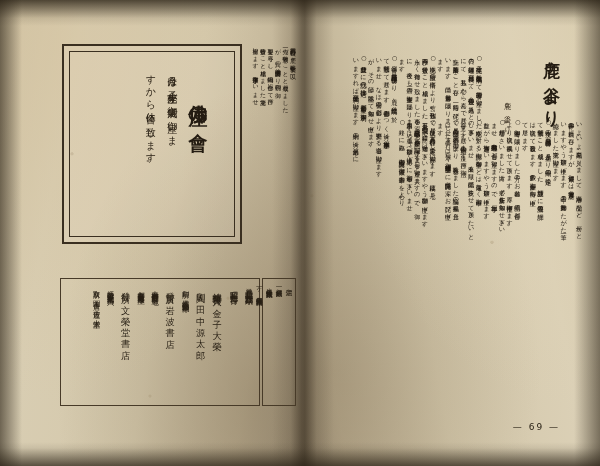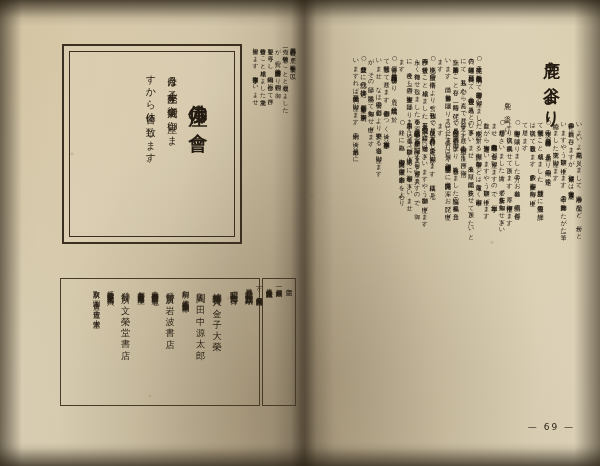--- a/index.html
+++ b/index.html
@@ -199,21 +199,21 @@
   #right-runhead {
     position: absolute;
     right: 88px;
     top: 96px;
     font-size: 7.5px;
     letter-spacing: 2px;
     color: #3a2f20;
   }
   #page-number {
     position: absolute;
-    right: 25px;
+    right: 40px;
     bottom: 34px;
     font-size: 9px;
     letter-spacing: 2px;
     color: #2b2317;
     font-family: "DejaVu Sans", sans-serif;
   }
 
   
   .colset {
     position: absolute;

